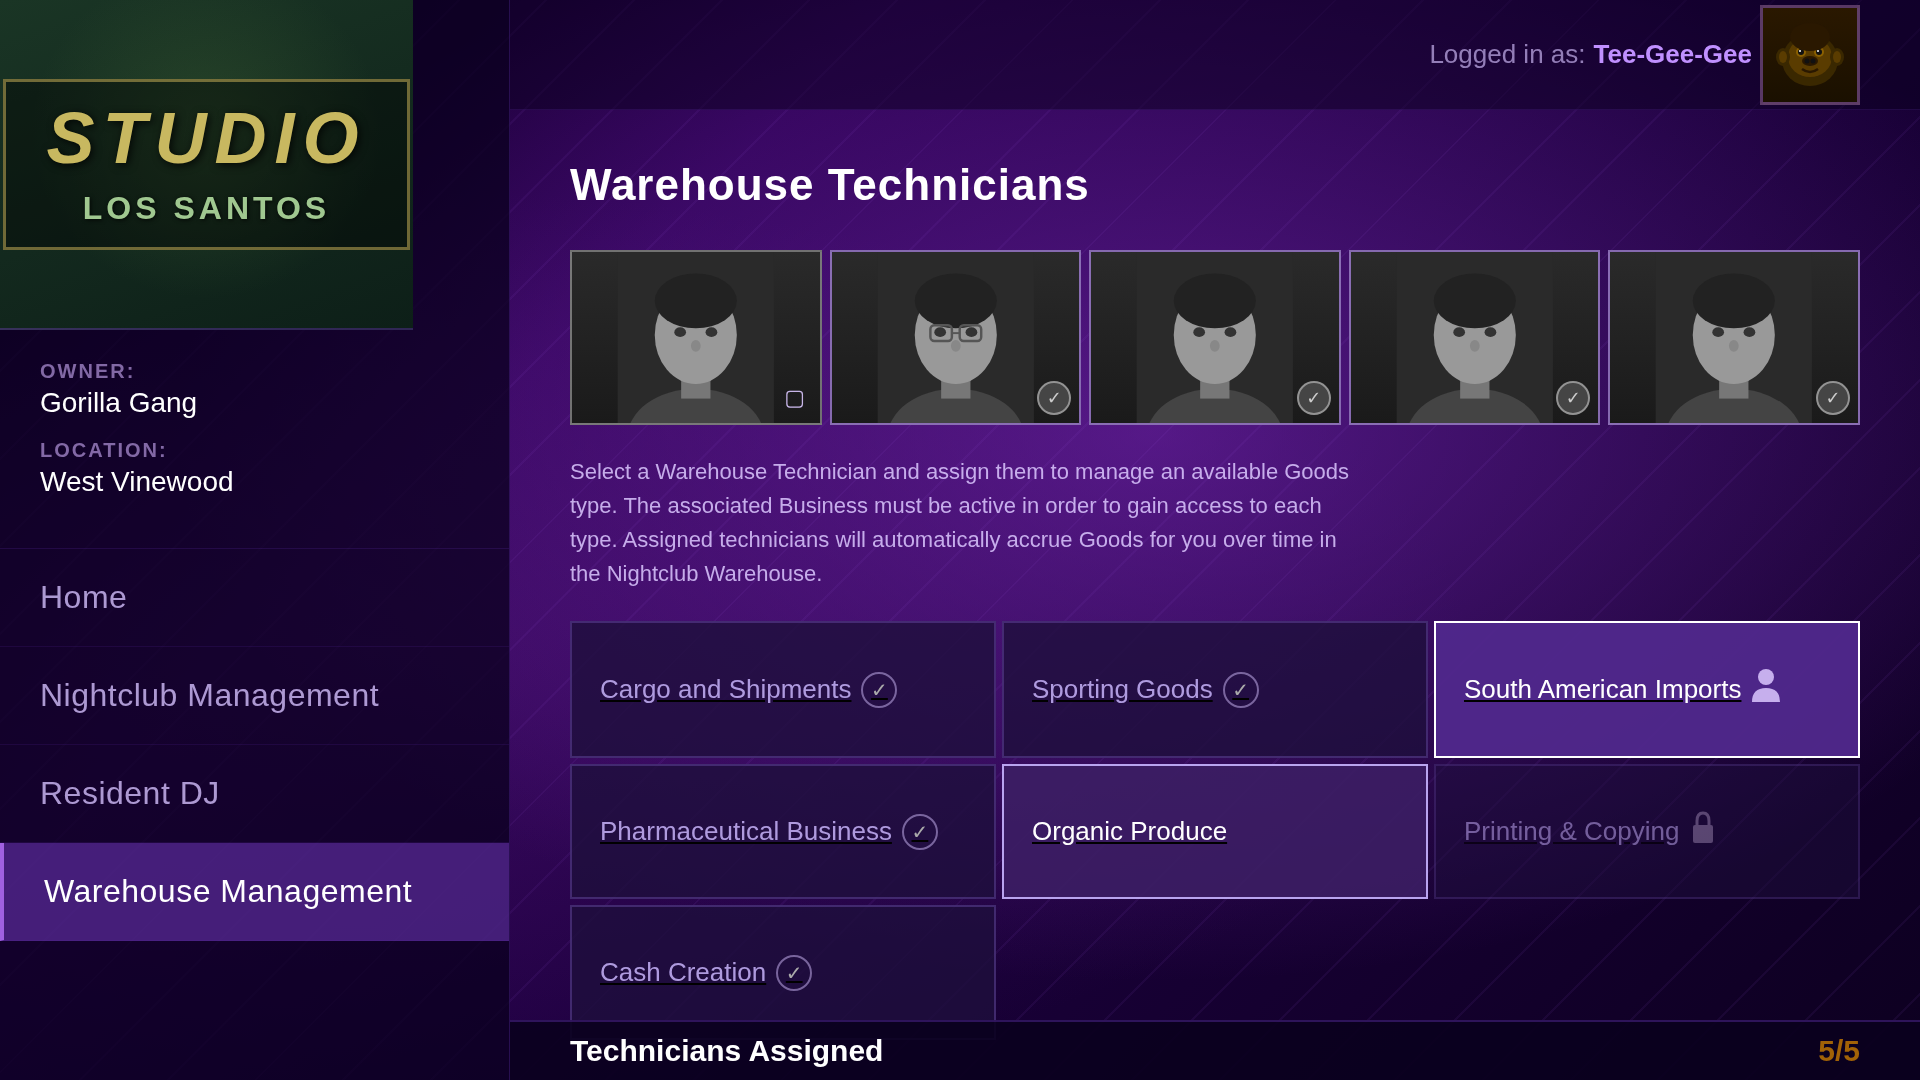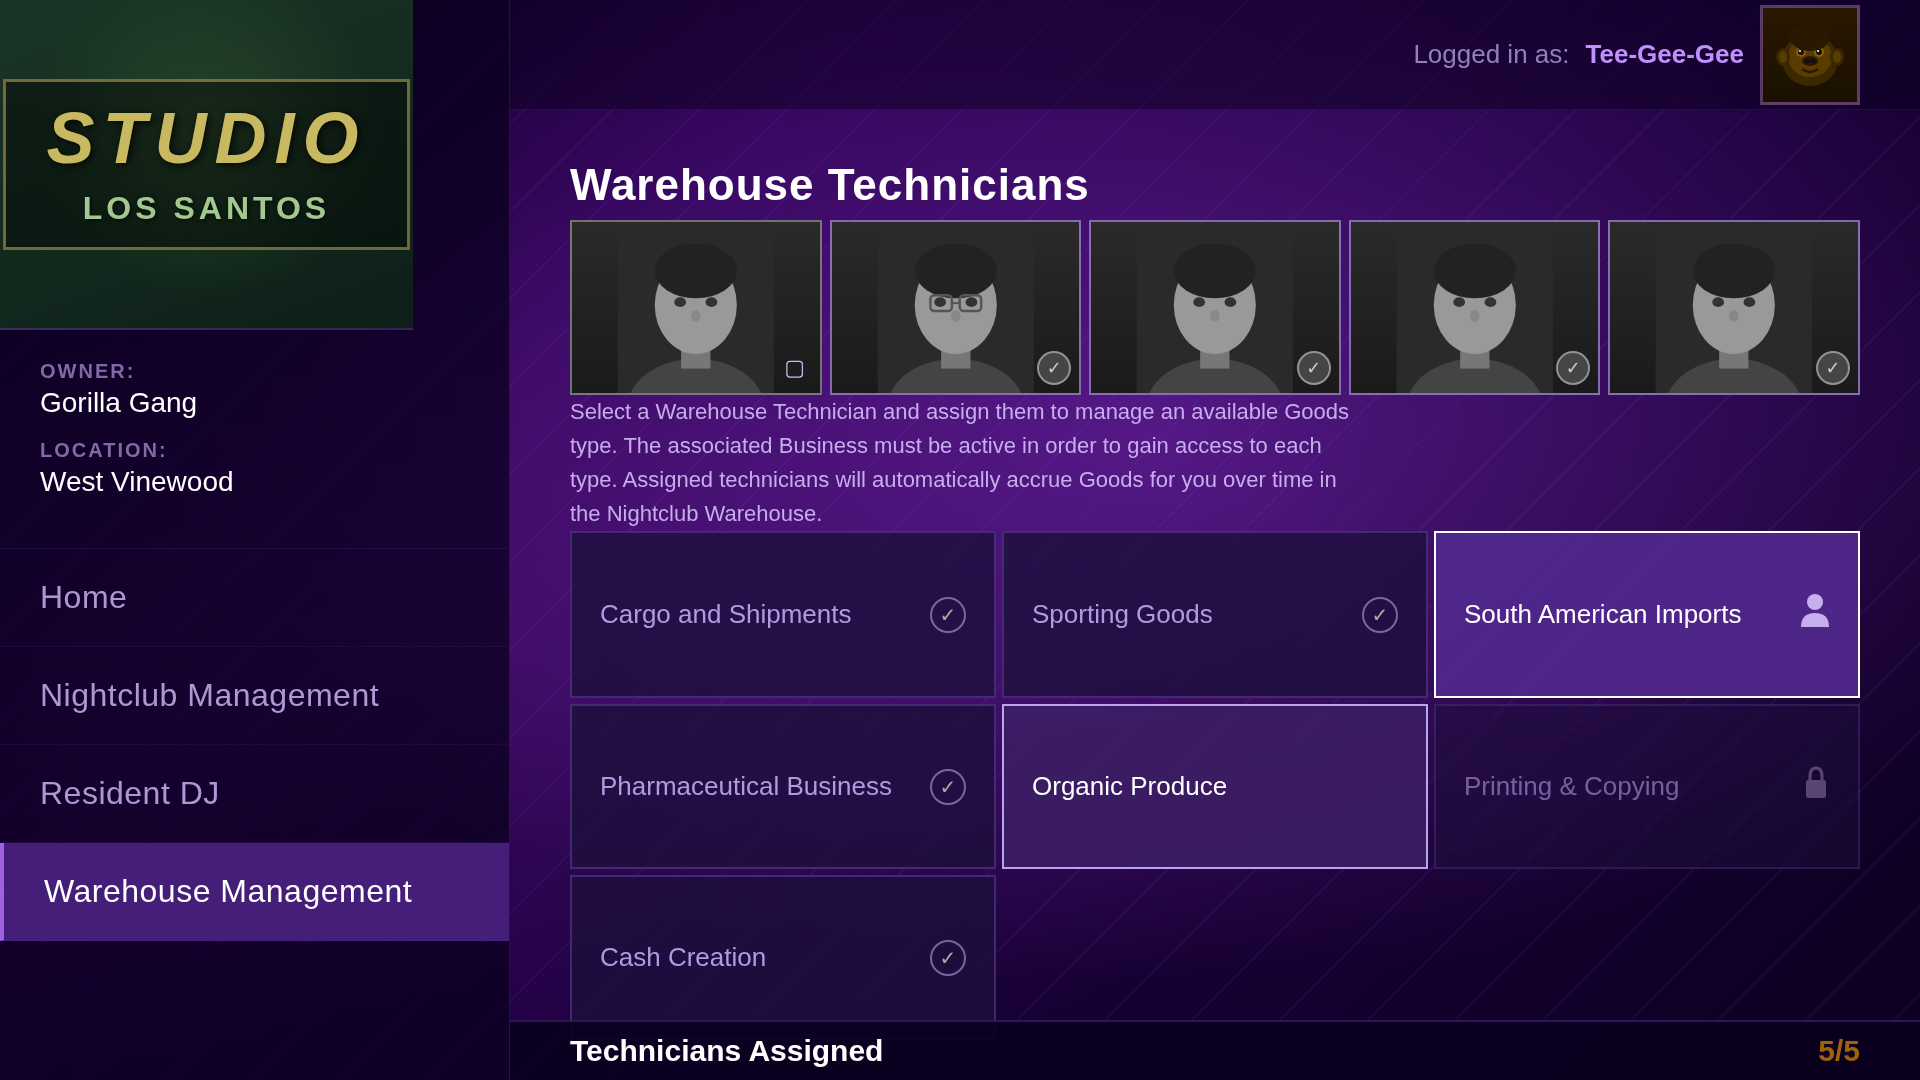--- a/index.html
+++ b/index.html
@@ -160,21 +160,21 @@
       align-items: center;
       justify-content: flex-end;
       padding: 0 60px;
       background: rgba(10, 0, 30, 0.5);
       border-bottom: 1px solid rgba(100, 50, 180, 0.2);
     }
 
     .logged-in-section {
       display: flex;
       align-items: center;
-      gap: 16px;
+      gap: 8px;
       justify-content: flex-end;
     }
 
     .logged-in-label {
       font-size: 26px;
       color: rgba(200, 180, 240, 0.7);
     }
 
     .logged-in-name {
       font-size: 26px;
@@ -197,20 +197,21 @@
     
     .content-area {
       position: absolute;
       top: 110px;
       left: 510px;
       right: 0;
       bottom: 0;
       padding: 50px 60px 40px 60px;
       display: flex;
       flex-direction: column;
+      gap: 30px;
     }
 
     .section-title {
       font-size: 44px;
       font-weight: 700;
       color: #ffffff;
       letter-spacing: 1px;
       margin-bottom: 10px;
     }
 
@@ -282,24 +283,25 @@
       gap: 6px;
       flex: 1;
     }
 
     .goods-item {
       background: rgba(30, 15, 60, 0.8);
       border: 2px solid rgba(100, 70, 160, 0.5);
       padding: 22px 28px;
       display: flex;
       align-items: center;
-      justify-content: space-between;
+      justify-content: flex-start;
       cursor: pointer;
       min-height: 90px;
       transition: background 0.2s;
+      text-decoration: underline;
     }
 
     .goods-item.active {
       border-color: rgba(200, 180, 255, 0.9);
       background: rgba(60, 30, 100, 0.9);
     }
 
     .goods-item.selected {
       border-color: #ffffff;
       background: rgba(80, 40, 140, 0.95);

